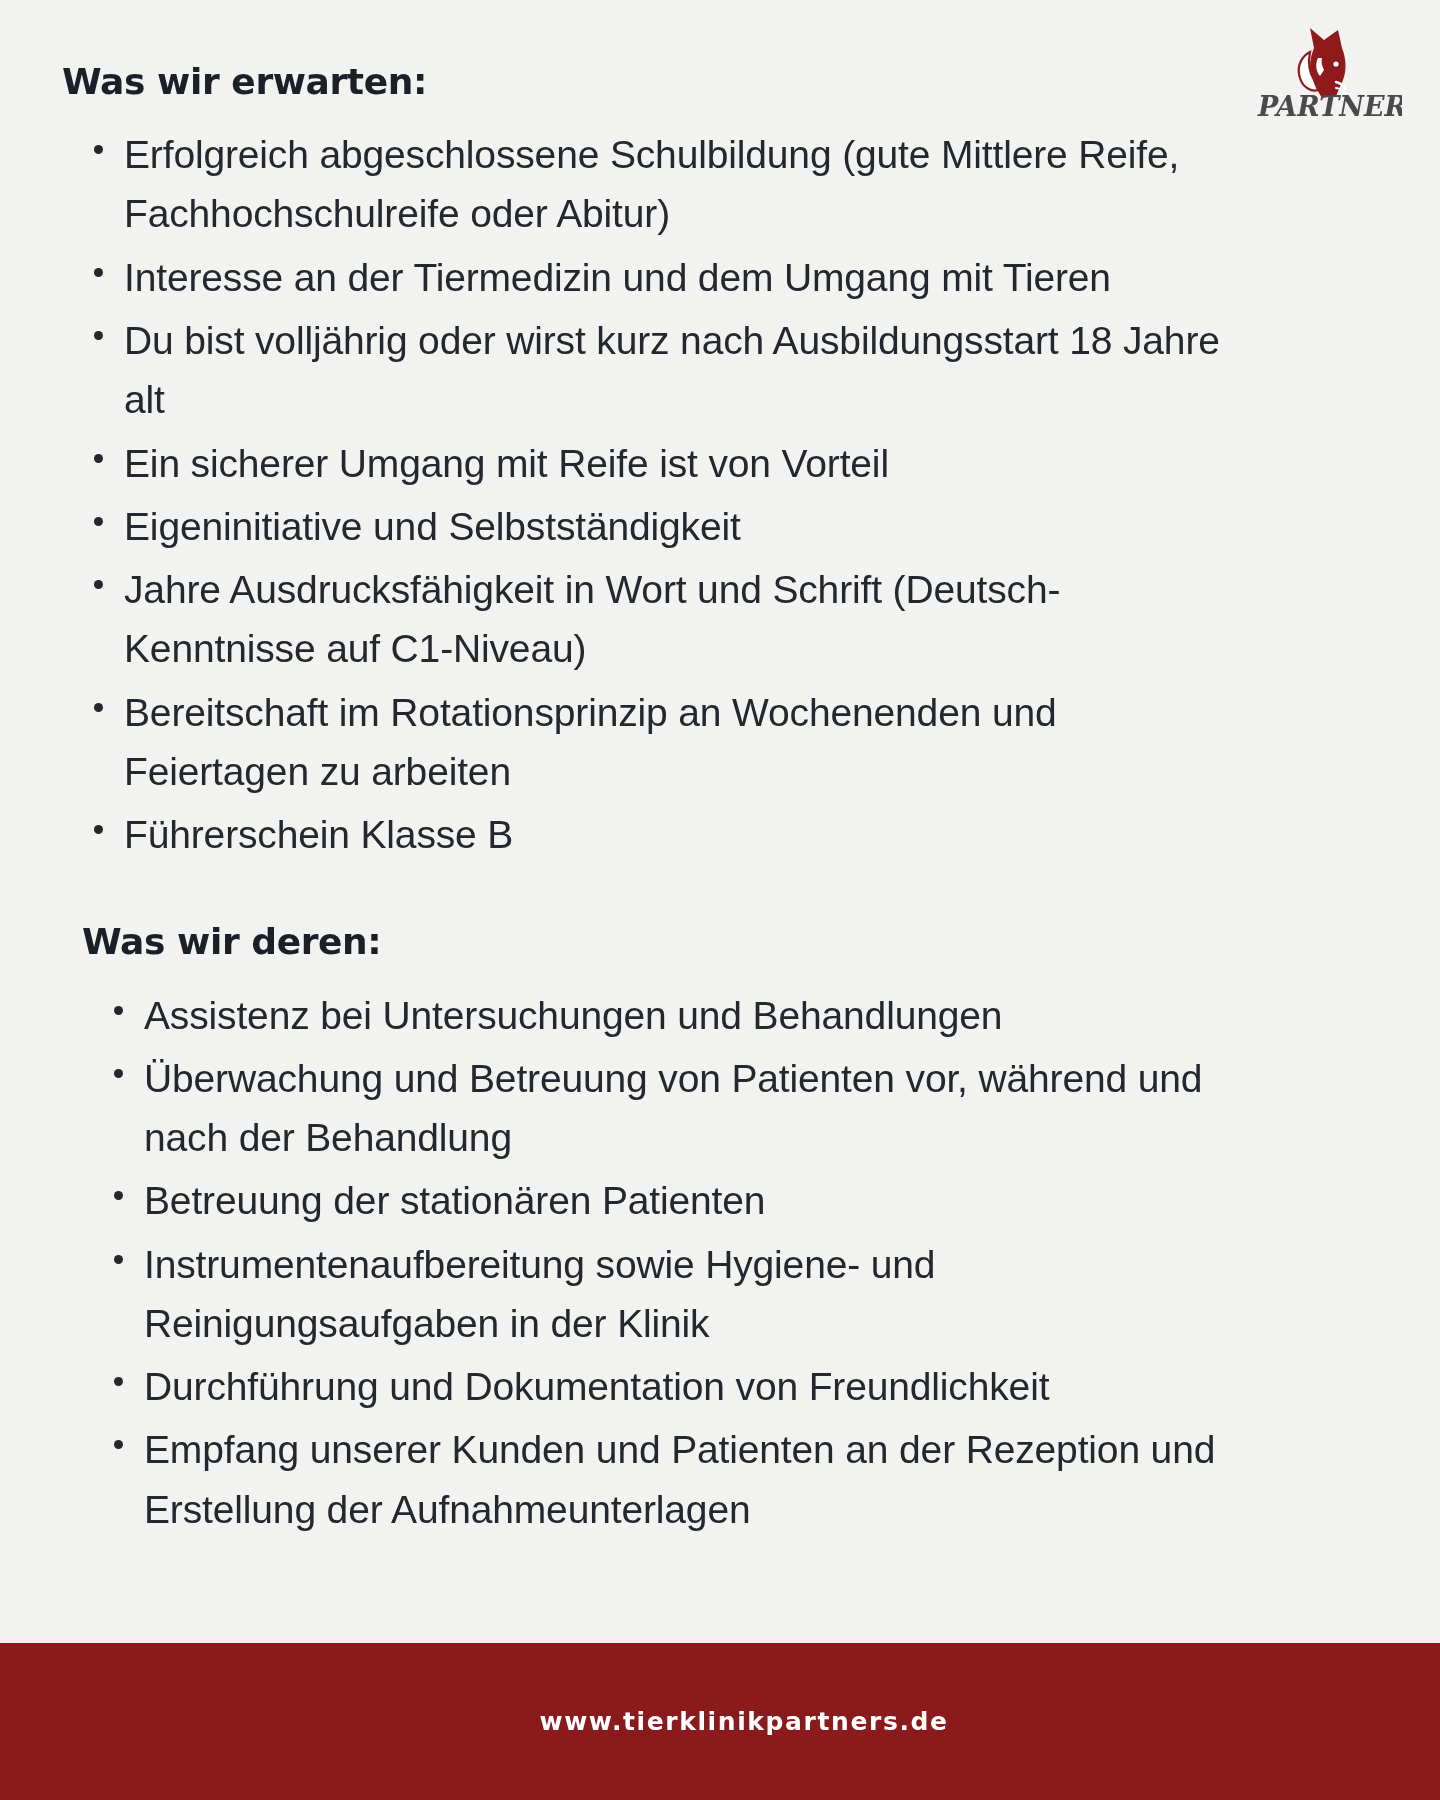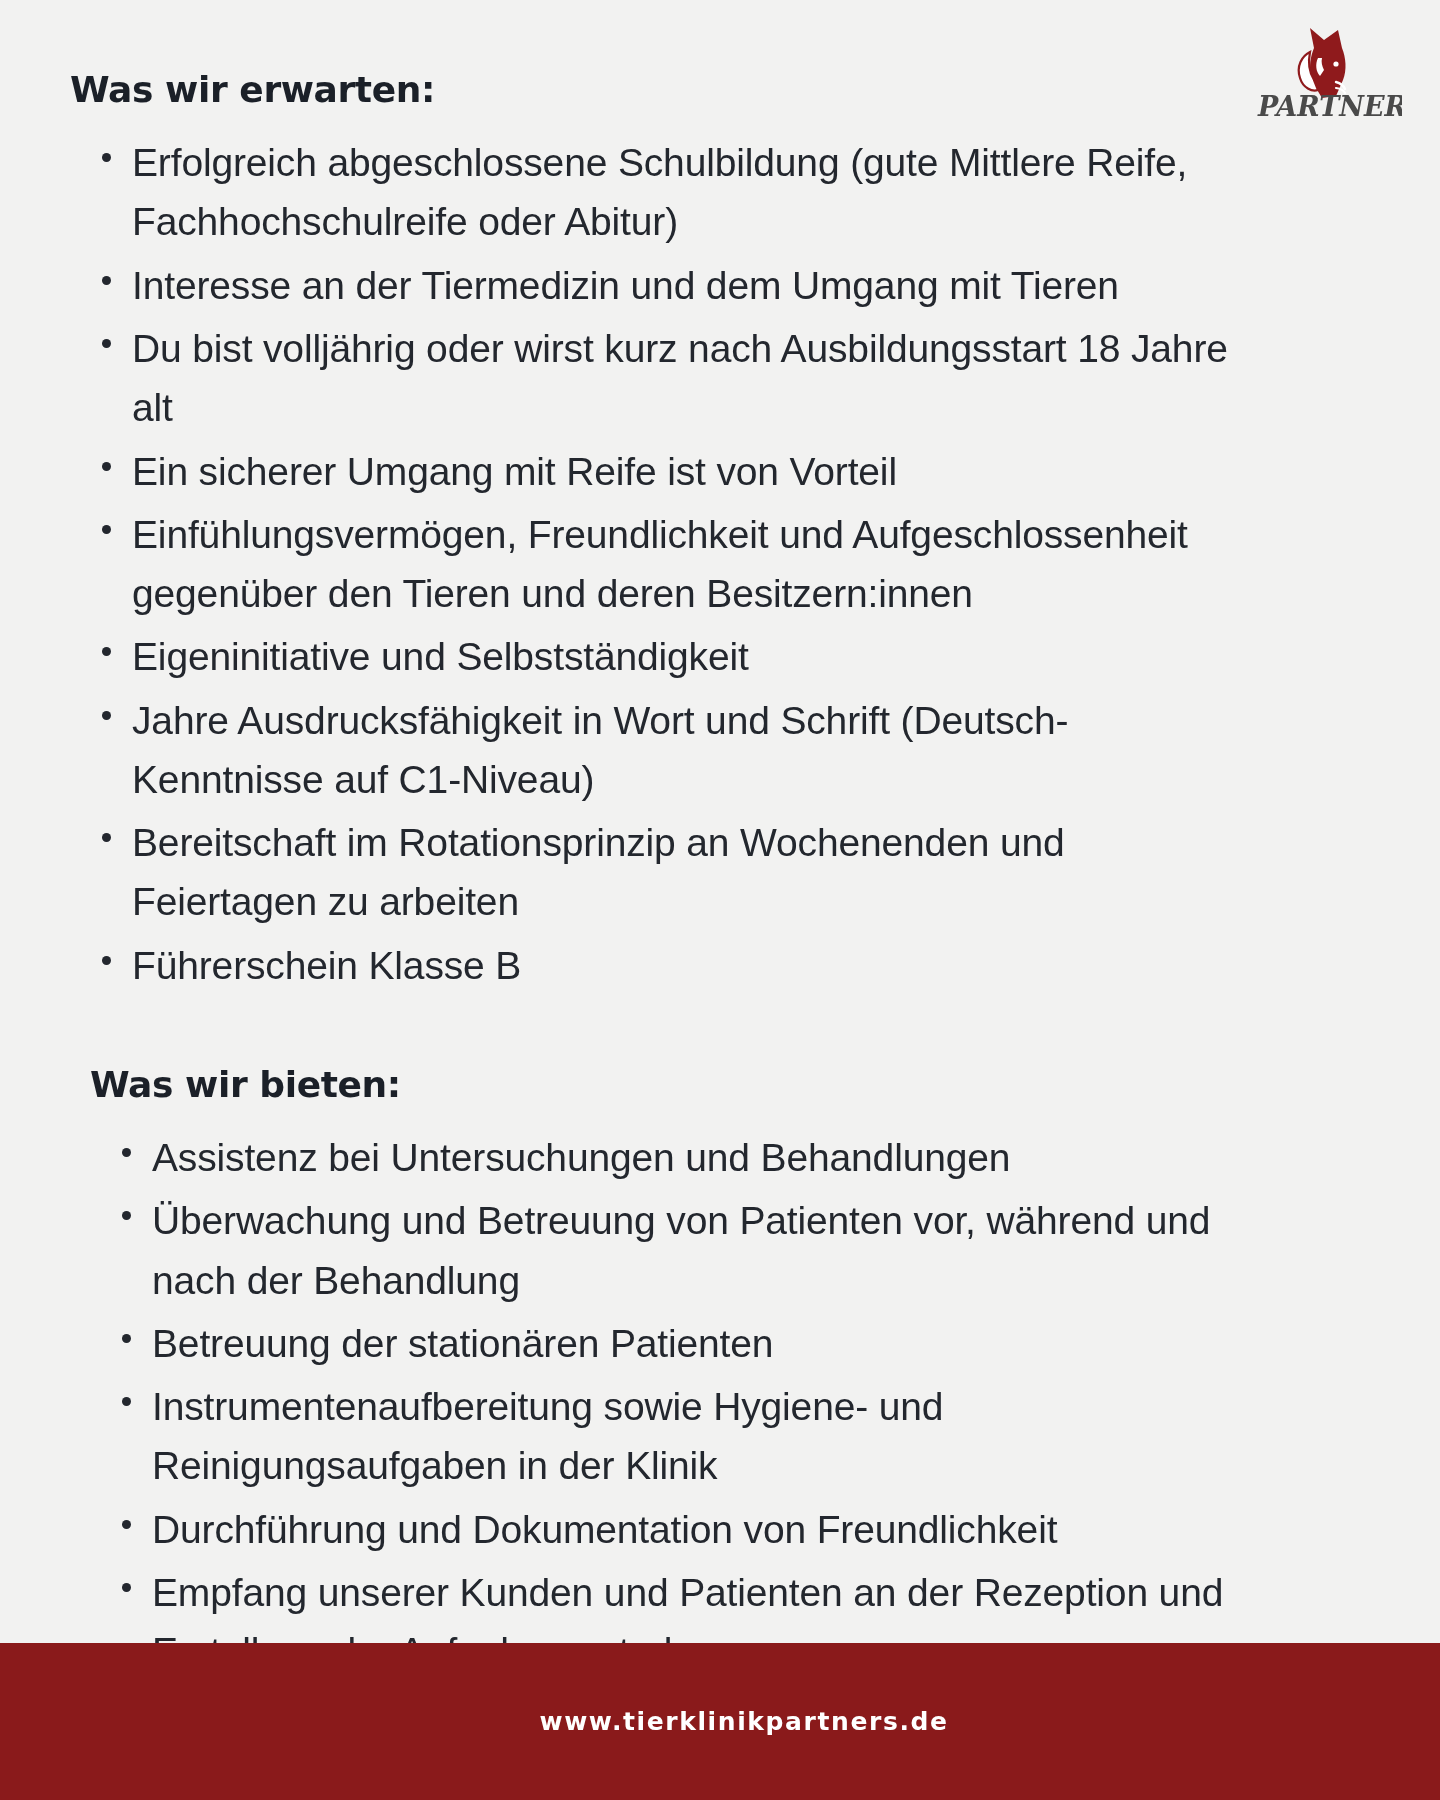--- a/index.html
+++ b/index.html
@@ -36,21 +36,21 @@
 
   
   .content {
     position: absolute;
     left: 0;
     top: 0;
     width: 1440px;
     padding: 60px 70px 0 62px;
   }
 
-  .section { margin: 8px; }
+  .section { margin: 0; }
 
   .section-title {
     font-family: "DejaVu Sans", sans-serif;
     font-weight: bold;
     font-size: 36px;
     letter-spacing: -0.4px;
     color: #1B2028;
     line-height: 1.2;
   }
 
@@ -145,33 +145,32 @@
 
     <div class="section">
 
       <h2 class="section-title">Was wir erwarten:</h2>
 
       <ul class="bullets list-expect">
         <li>Erfolgreich abgeschlossene Schulbildung (gute Mittlere Reife, Fachhochschulreife oder Abitur)</li>
         <li>Interesse an der Tiermedizin und dem Umgang mit Tieren</li>
         <li>Du bist volljährig oder wirst kurz nach Ausbildungsstart 18 Jahre alt</li>
         <li>Ein sicherer Umgang mit Reife ist von Vorteil</li>
-        <li>Einfühlungsvermögen, Freundlichkeit und Aufgeschlossenheit gegenüber den Tieren und deren Besitzern:innen</li>
         <li>Eigeninitiative und Selbstständigkeit</li>
         <li>Jahre Ausdrucksfähigkeit in Wort und Schrift (Deutsch-Kenntnisse auf C1-Niveau)</li>
         <li>Bereitschaft im Rotationsprinzip an Wochenenden und Feiertagen zu arbeiten</li>
         <li>Führerschein Klasse B</li>
       </ul>
     </div>
 
     <div class="gap-between"></div>
 
     <div class="section">
 
-      <h2 class="section-title second">Was wir bieten:</h2>
+      <h2 class="section-title second">Was wir deren:</h2>
 
       <ul class="bullets list-offer">
         <li>Assistenz bei Untersuchungen und Behandlungen</li>
         <li>Überwachung und Betreuung von Patienten vor, während und nach der Behandlung</li>
         <li>Betreuung der stationären Patienten</li>
         <li>Instrumentenaufbereitung sowie Hygiene- und Reinigungsaufgaben in der Klinik</li>
         <li>Durchführung und Dokumentation von Freundlichkeit</li>
         <li>Empfang unserer Kunden und Patienten an der Rezeption und Erstellung der Aufnahmeunterlagen</li>
       </ul>
     </div>

